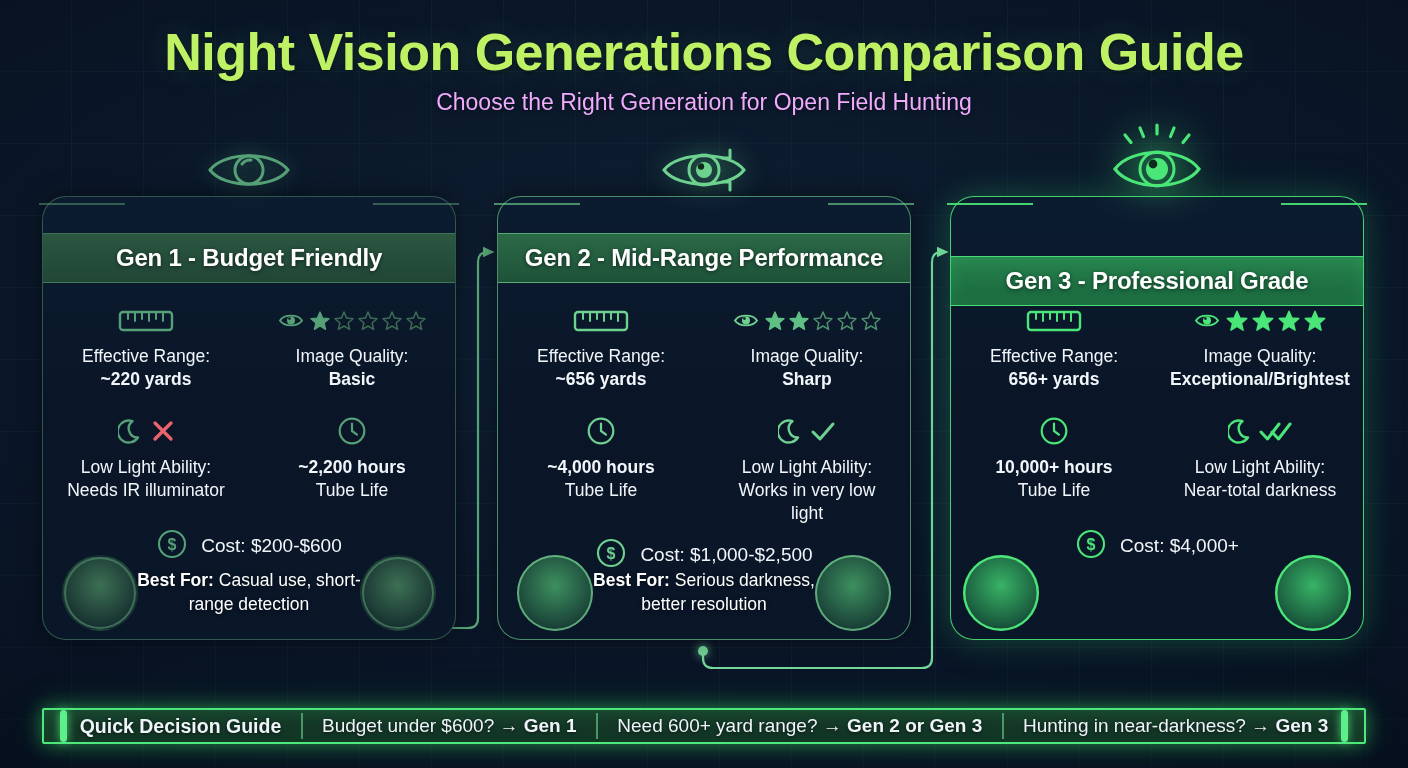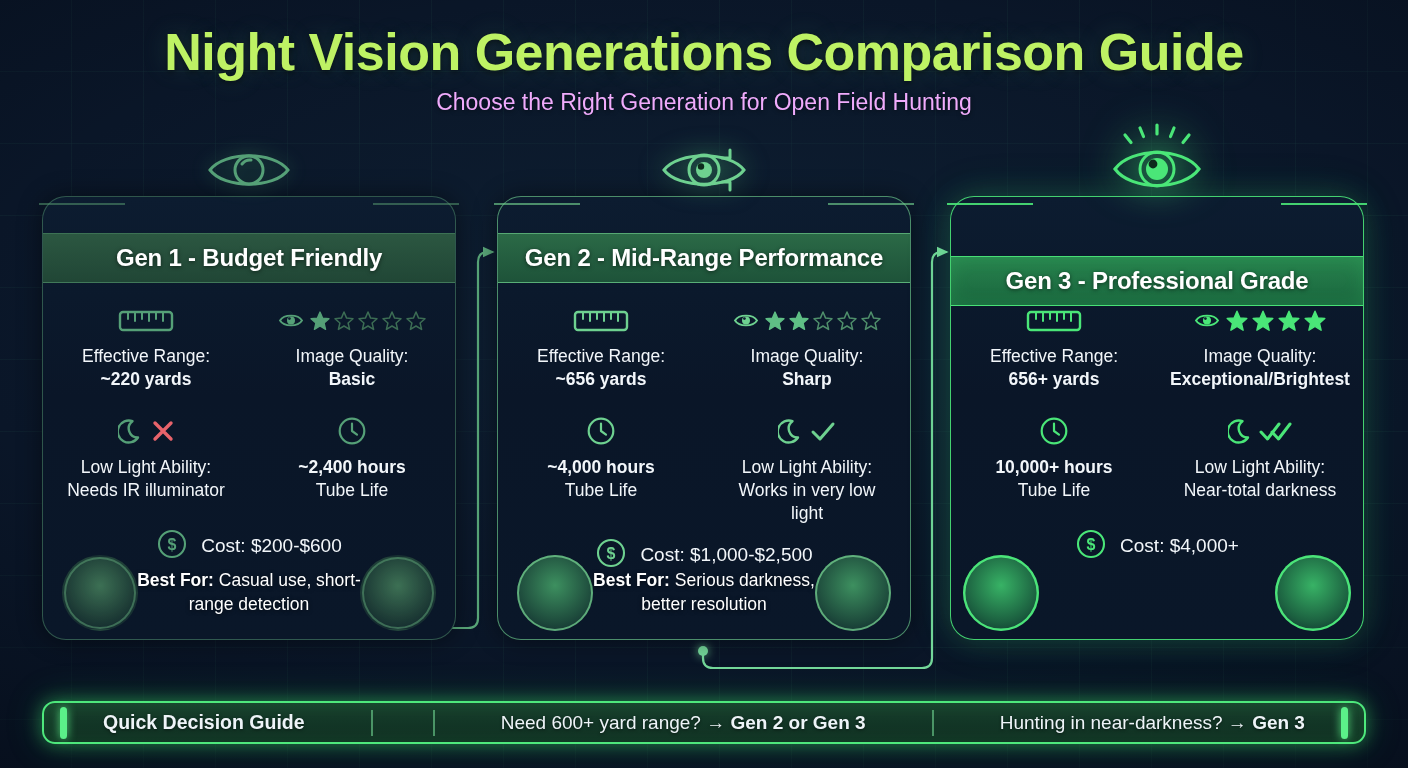--- a/index.html
+++ b/index.html
@@ -136,22 +136,22 @@
   .card.g2 .cap{ background:radial-gradient(circle at 50% 40%, rgba(70,165,105,0.85) 0%, rgba(46,118,76,0.55) 62%, rgba(30,74,50,0.10) 100%); box-shadow:inset 0 0 0 2px rgba(122,215,150,0.7); }
   .card.g3 .cap{ background:radial-gradient(circle at 50% 40%, rgba(62,200,110,0.88) 0%, rgba(40,148,80,0.58) 62%, rgba(26,92,54,0.10) 100%); box-shadow:inset 0 0 0 2.4px rgba(78,235,124,0.95); }
   .bestfor-txt{ position:relative; z-index:2; text-shadow:0 1px 4px rgba(0,0,0,0.6); }
 
   
   .stars{ display:flex; align-items:center; gap:2px; }
   .stars svg{ display:block; }
 
   
   #footer{
-    position:absolute; left:42px; right:42px; bottom:24px; height:43px;
-    border-radius:13px;
+    position:absolute; left:42px; right:42px; bottom:24px; height:36px;
+    border-radius:2px;
     border:2.2px solid #4ee87c;
     background:linear-gradient(180deg, rgba(24,64,44,0.95) 0%, rgba(16,46,33,0.95) 100%);
     box-shadow:0 0 18px rgba(62,230,110,0.45), 0 0 38px rgba(40,190,85,0.22), inset 0 0 22px rgba(40,170,80,0.20);
     display:flex; align-items:center; padding:0 16px;
   }
   .foot-accent{ width:7px; height:32px; border-radius:4px; background:#5bf089; box-shadow:0 0 10px rgba(90,240,135,0.9); flex:0 0 auto; }
   #footer-items{ flex:1 1 auto; display:flex; align-items:center; justify-content:space-around; }
   .foot-item{ font-size:19px; color:#eef4f8; white-space:nowrap; padding:0 6px; text-shadow:0 1px 3px rgba(0,0,0,0.5); }
   .foot-item.lead{ font-weight:bold; font-size:19.5px; }
   .foot-item b{ font-weight:bold; }
@@ -260,21 +260,21 @@
           <div class="spec-line">Low Light Ability:</div>
           <div class="spec-line">Needs IR illuminator</div>
         </div>
         <div class="spec">
           <div class="spec-icon">
             <svg width="30" height="30" viewBox="0 0 30 30">
               <circle cx="15" cy="15" r="12.3" fill="none" stroke="#55a077" stroke-width="2.2"></circle>
               <path d="M15,7.6 V15 L20,18.6" fill="none" stroke="#55a077" stroke-width="2.2" stroke-linecap="round" stroke-linejoin="round"></path>
             </svg>
           </div>
-          <div class="spec-line b">~2,400 hours</div>
+          <div class="spec-line b">~2,200 hours</div>
           <div class="spec-line">Tube Life</div>
         </div>
       </div>
 
       <div class="cost-row">
         <span>
           <svg width="32" height="32" viewBox="0 0 32 32">
             <circle cx="16" cy="16" r="13" fill="none" stroke="#55a077" stroke-width="2.1"></circle>
             <text x="16" y="22" font-family="Liberation Sans, sans-serif" font-size="16" font-weight="bold" fill="#55a077" text-anchor="middle">$</text>
           </svg>
@@ -498,20 +498,21 @@
         </div>
       </div>
     </div>
   </div>
 
   <div id="footer">
     <span class="foot-accent"></span>
     <div id="footer-items">
       <span class="foot-item lead">Quick Decision Guide</span>
       <span class="foot-div"></span>
+      <span class="foot-item"><span>Budget under $600? → </span><b>Gen 1</b></span>
       <span class="foot-div"></span>
       <span class="foot-item"><span>Need 600+ yard range? → </span><b>Gen 2 or Gen 3</b></span>
       <span class="foot-div"></span>
       <span class="foot-item"><span>Hunting in near-darkness? → </span><b>Gen 3</b></span>
     </div>
     <span class="foot-accent"></span>
   </div>
 
 </div>
 

